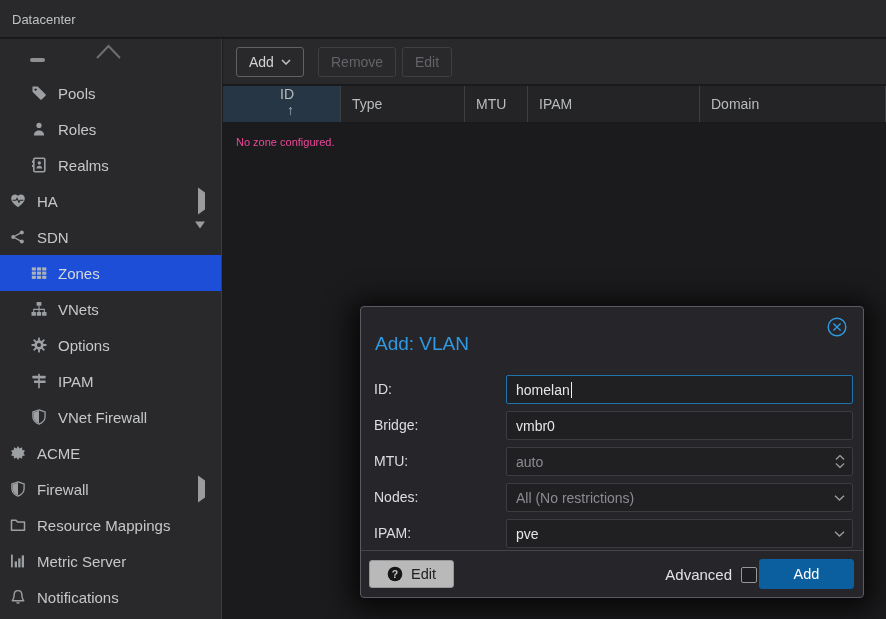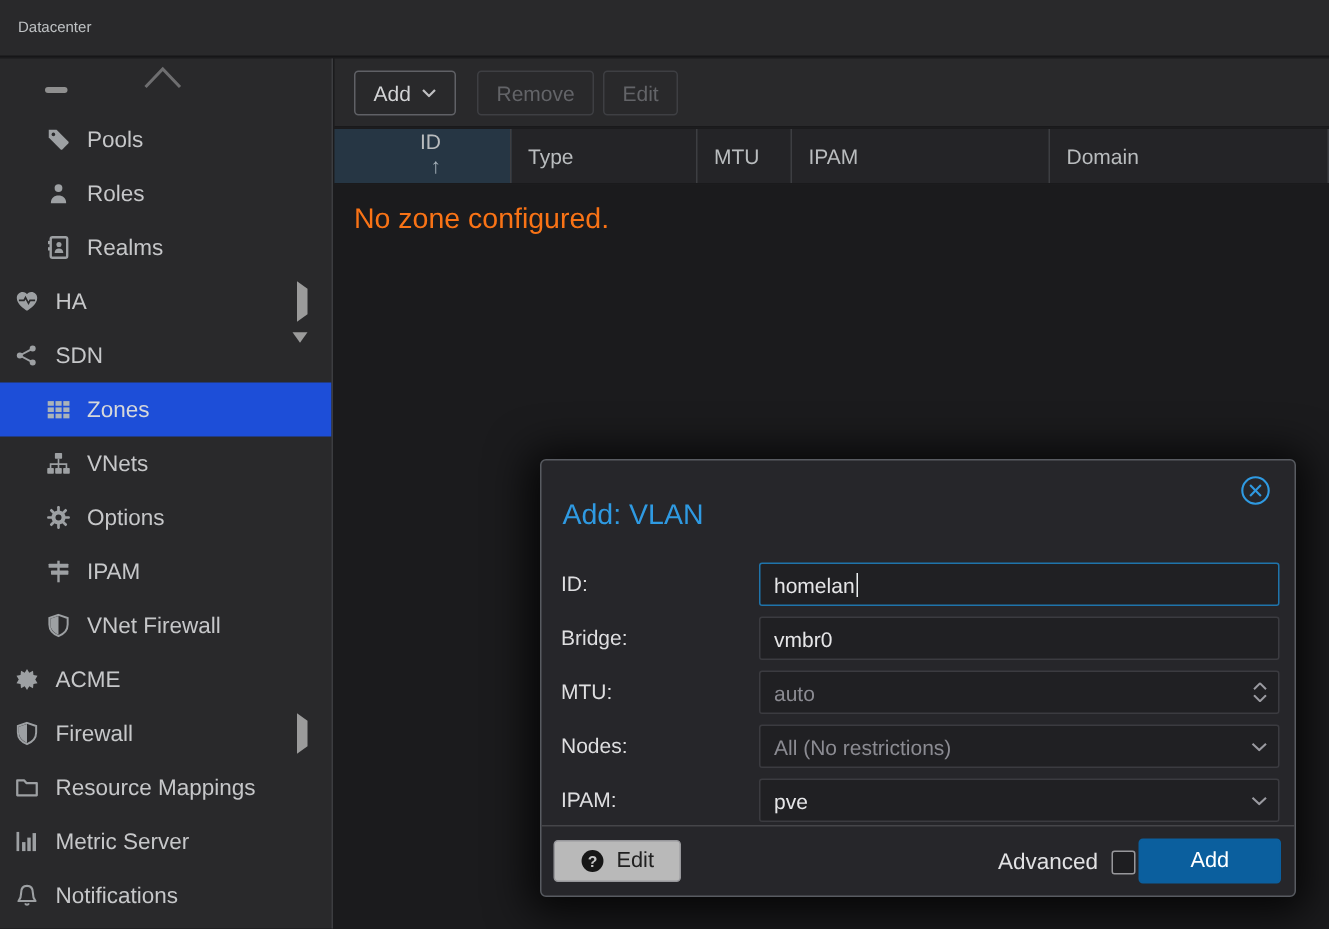--- a/index.html
+++ b/index.html
@@ -7,21 +7,21 @@
   body {
     width:886px; height:619px; position:relative; overflow:hidden;
     background:#1b1b1d; font-family:"Liberation Sans", sans-serif;
     -webkit-font-smoothing:antialiased;
   }
 
   
   .app-header { position:absolute; top:0; left:0; width:886px; height:38px;
     background:#29292b; border-bottom:1px solid #161618; }
   .app-title { position:absolute; left:12px; top:50%; transform:translateY(-50%);
-    color:#bfc2c4; font-size:10px; }
+    color:#bfc2c4; font-size:13px; }
 
   
   .sidebar { position:absolute; top:39px; left:0; width:222px; height:580px;
     background:#29292b; border-right:1px solid #3c3d40; overflow:hidden; }
   .tree-row { position:relative; height:36px; display:flex; align-items:center;
     color:#c6c7c9; font-size:15px; cursor:pointer; }
   .tree-row.selected { background:#1d4ed8; color:#d6d8da; }
   .ticon { width:16px; height:16px; flex:0 0 16px; margin-left:10px; }
   .tree-row.child .ticon { margin-left:31px; }
   .ticon svg { width:16px; height:16px; display:block; }
@@ -47,21 +47,21 @@
 
   .grid-header { position:absolute; left:223px; top:86px; width:663px; height:37px;
     background:#242427; display:flex; border-bottom:1px solid #1a1a1c; }
   .gh-cell { display:flex; align-items:center; padding-left:11px; color:#b9bcbe;
     font-size:14px; border-right:1px solid #3d3e42; cursor:pointer; }
   .gh-cell.sorted { background:#263644; }
   .gh-id { width:118px;flex-direction:column; } .gh-type { width:124px; } .gh-mtu { width:63px; }
   .gh-ipam { width:172px; } .gh-domain { flex:1; }
   .sort-arrow { color:#a9b4bc; margin-left:7px; font-size:14px; }
 
-  .empty-text { position:absolute; left:236px; top:136px; color:#f97316; font-size:19px; }
+  .empty-text { position:absolute; left:236px; top:136px; color:#ec4899; font-size:11px; }
 
   
   .dialog { position:absolute; left:360px; top:306px; width:504px; height:292px;
     background:#26262a; border:1.5px solid #585b61; border-radius:4px;
     box-shadow:0 3px 28px 8px rgba(0,0,0,0.78); }
   .dlg-title { position:absolute; left:14px; top:26px; color:#2f9ae2; font-size:19px; }
   .dlg-close { position:absolute; right:15px; top:9px; width:22px; height:22px; cursor:pointer; }
 
   .dlg-row { position:absolute; left:0; width:100%; height:29px;margin-top:12px; }
   .dlg-label { position:absolute; left:13px; top:0; line-height:29px;

